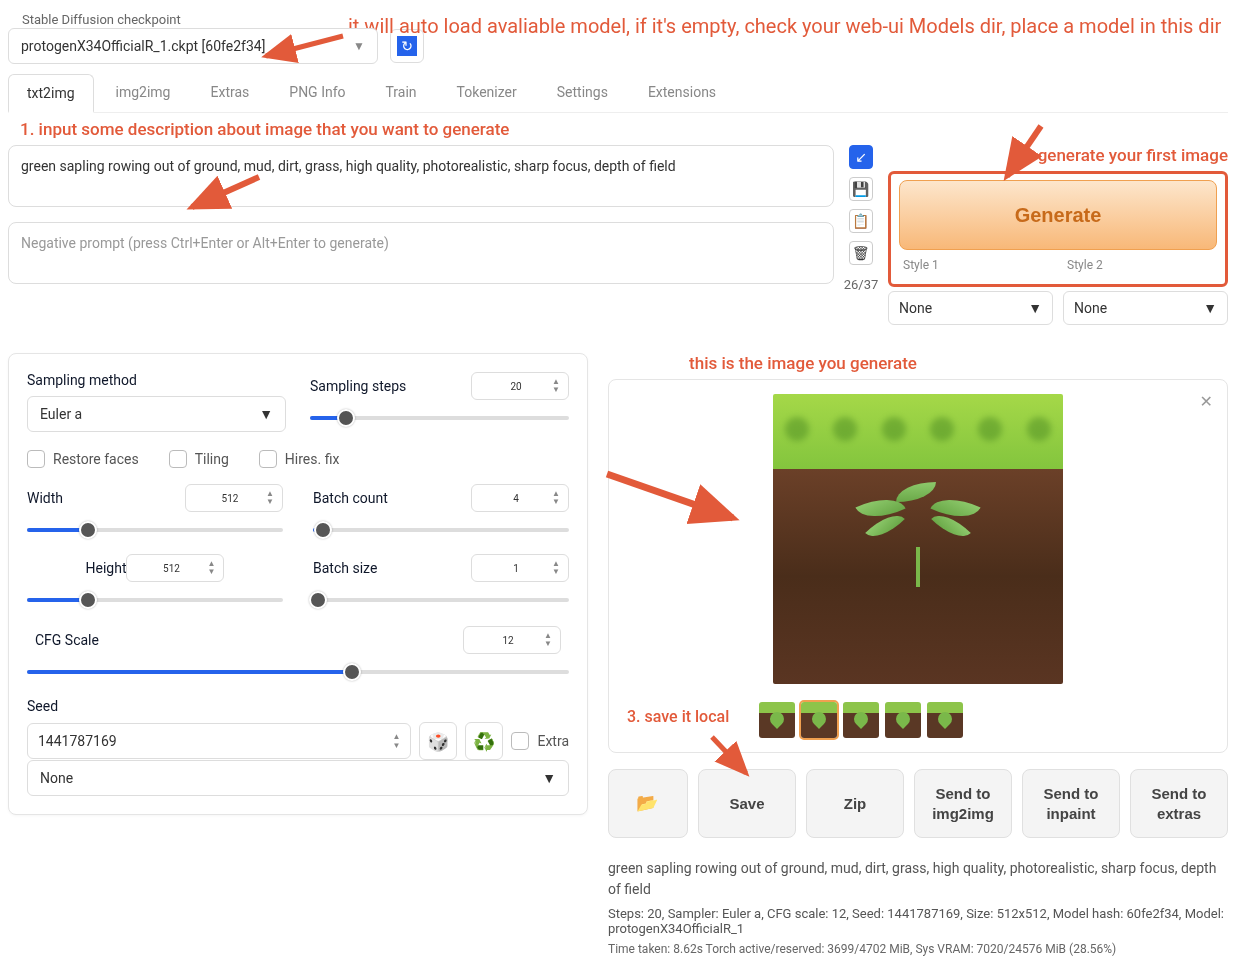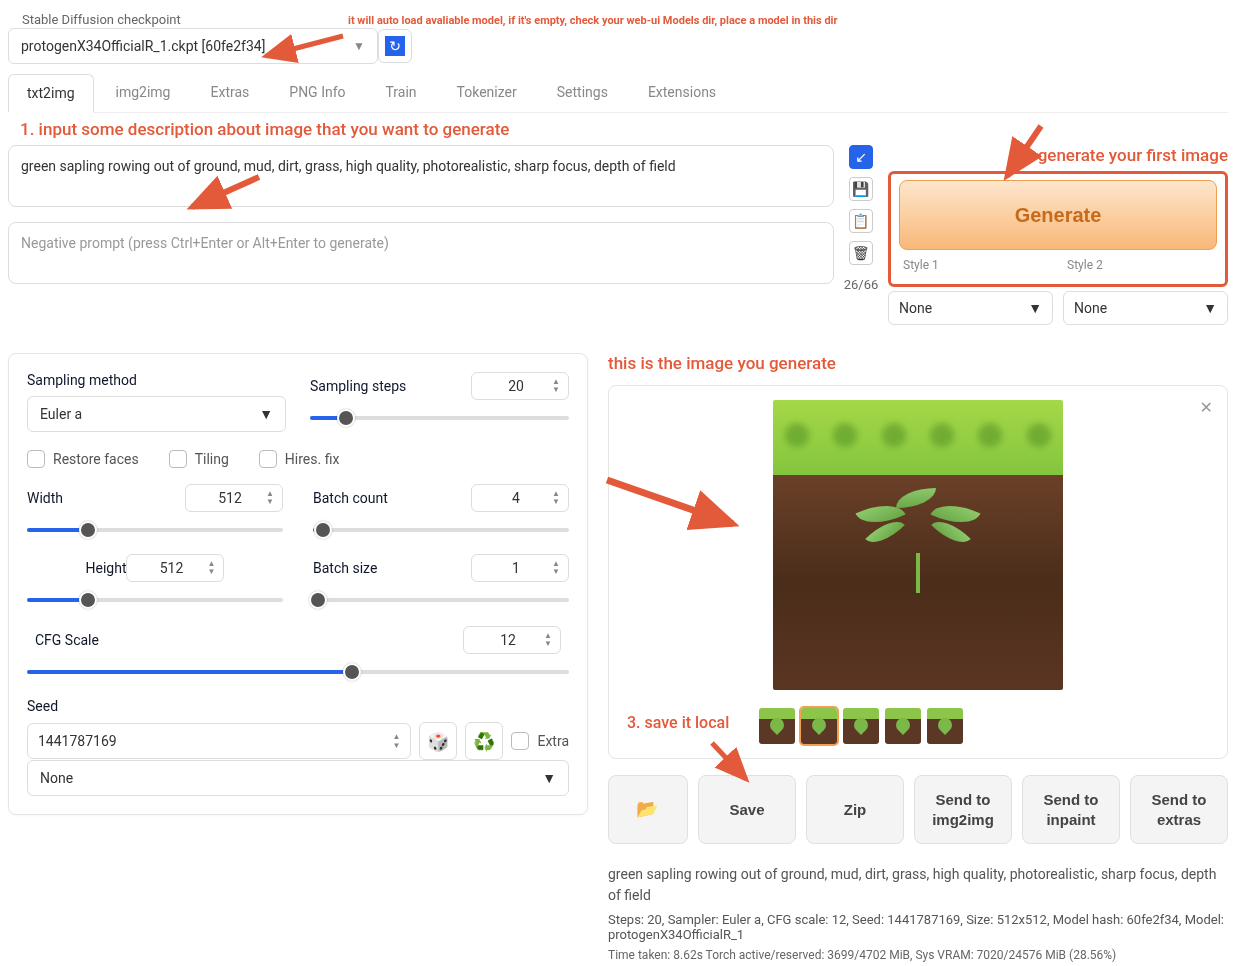--- a/index.html
+++ b/index.html
@@ -1,24 +1,24 @@
 <!DOCTYPE html>
 <html><head>
 <meta charset="utf-8">
 <style>
 * { box-sizing: border-box; margin: 0; padding: 0; }
 body { font-family: -apple-system, BlinkMacSystemFont, "Segoe UI", Roboto, sans-serif; font-size: 14px; color: #333; background: #fff; padding: 8px; }
-.topbar { display: flex; align-items: center; margin-bottom: 10px; }
+.topbar { display: flex; align-items: center; gap: 12px; margin-bottom: 10px; }
 .checkpoint-label { font-size: 13px; color: #666; position: absolute; top: 4px; left: 14px; }
 .checkpoint-wrap { position: relative; padding-top: 20px; }
 .select { border: 1px solid #ddd; border-radius: 6px; padding: 9px 12px; display: flex; align-items: center; justify-content: space-between; min-width: 370px; background: #fff; cursor: pointer; }
 .select .chev { color: #888; font-size: 12px; }
 .refresh-btn { width: 34px; height: 34px; border: 1px solid #ddd; border-radius: 6px; display: flex; align-items: center; justify-content: center; background: #fff; cursor: pointer; margin-top: 20px; }
 .refresh-btn .inner { width: 20px; height: 20px; background: #2563eb; display: flex; align-items: center; justify-content: center; color: #fff; font-size: 14px; }
-.annot { color: #e25a3a; font-weight: 700; font-size: 11px; }
+.annot { color: #e25a3a; font-weight: 400; font-size: 20px; }
 .annot-top { position: absolute; top: 6px; left: 340px; }
 .tabs { display: flex; border-bottom: 1px solid #eee; gap: 4px; margin-bottom: 6px; }
 .tab { padding: 10px 18px; color: #888; cursor: pointer; border-radius: 6px 6px 0 0; }
 .tab.active { color: #333; border: 1px solid #ddd; border-bottom: 2px solid #fff; background: #fff; margin-bottom: -1px; }
 .annot-1 { color: #e25a3a; font-weight: 500; font-size: 17px; margin: 4px 0 6px 12px; }
 .row-main { display: flex; gap: 12px; }
 .col-left { flex: 1; min-width: 0; }
 .col-right-narrow { width: 30px; display: flex; flex-direction: column; gap: 8px; align-items: center; }
 .col-gen { width: 340px; position: relative; }
 .textarea { width: 100%; border: 1px solid #ddd; border-radius: 8px; padding: 12px; font-size: 14px; resize: none; font-family: inherit; color: #333; }
@@ -35,21 +35,21 @@
 .style-col { flex: 1; }
 .style-label { font-size: 12px; color: #888; margin-bottom: 4px; padding-left: 4px; }
 .style-sel { border: 1px solid #ddd; border-radius: 6px; padding: 8px 10px; display: flex; justify-content: space-between; align-items: center; background: #fff; cursor: pointer; font-size: 14px; }
 .panels { display: flex; gap: 20px; margin-top: 28px; align-items: flex-start; }
 .panel-left { width: 580px; border: 1px solid #e5e5e5; border-radius: 8px; padding: 18px; background: #fff; box-shadow: 0 1px 3px rgba(0,0,0,0.04); }
 .form-row { display: flex; gap: 24px; margin-bottom: 18px; }
 .form-col { flex: 1; }
 .form-label { font-size: 14px; color: #0f172a; margin-bottom: 8px; display: block; }
 .wide-select { border: 1px solid #ddd; border-radius: 6px; padding: 9px 12px; display: flex; justify-content: space-between; align-items: center; background: #fff; cursor: pointer; }
 .numbox { width: 98px; border: 1px solid #ddd; border-radius: 6px; padding: 5px 8px; display: flex; align-items: center; justify-content: space-between; background: #fff; }
-.numbox .val { flex: 1; text-align: center; font-size: 14px; }
+.numbox .val { flex: 1; text-align: center; font-size: 10px; }
 .numbox .spin { display: flex; flex-direction: column; gap: 0; color: #888; font-size: 8px; line-height: 8px; }
 .slider { flex: 1; height: 20px; position: relative; display: flex; align-items: center; }
 .slider-track { position: absolute; width: 100%; height: 4px; background: #ddd; border-radius: 2px; }
 .slider-fill { position: absolute; height: 4px; background: #2563eb; border-radius: 2px; left: 0; }
 .slider-thumb { position: absolute; width: 18px; height: 18px; background: #555; border-radius: 50%; border: 2px solid #fff; box-shadow: 0 0 2px rgba(0,0,0,0.3); transform: translateX(-9px); }
 .checks-row { display: flex; gap: 30px; margin-bottom: 16px; }
 .check { display: flex; align-items: center; gap: 8px; font-size: 14px; color: #555; cursor: pointer; }
 .checkbox { width: 18px; height: 18px; border: 1.5px solid #bbb; border-radius: 4px; background: #fff; }
 .two-col { display: flex; gap: 30px; }
 .two-col > div { flex: 1; }
@@ -155,21 +155,21 @@
       </div>
     <div class="iconbtn">
         <span>💾</span>
       </div>
     <div class="iconbtn">
         <span>📋</span>
       </div>
     <div class="iconbtn">
         <span>🗑</span>
       </div>
-    <div class="token-count">26/66</div>
+    <div class="token-count">26/37</div>
   </div>
   <div class="col-gen">
     <div class="annot-2">2. generate your first image</div>
     <div class="gen-box rel">
       <button class="gen-btn">
         <span>Generate</span>
       </button>
       <div class="arrow" style="top:-50px; left:110px;">
         <svg width="50" height="60">
             <defs>
@@ -333,21 +333,21 @@
         </label>
     </div>
 
     <div class="wide-select">
       <span>None</span>
       <span class="chev">▼</span>
     </div>
   </div>
 
   <div class="panel-right rel">
-    <div style="display:flex; justify-content:flex-start; gap:40px; margin-bottom:6px; padding-right:230px;">
+    <div style="display:flex; justify-content:center; gap:40px; margin-bottom:0; padding-right:230px;">
       <div class="annot-mid">this is the image you generate</div>
     </div>
     <div class="output-box rel">
       <span class="close-x">✕</span>
       <div class="main-img">
         <div class="sky"></div>
         <div class="bokeh">
             <div></div>
             <div></div>
             <div></div>

